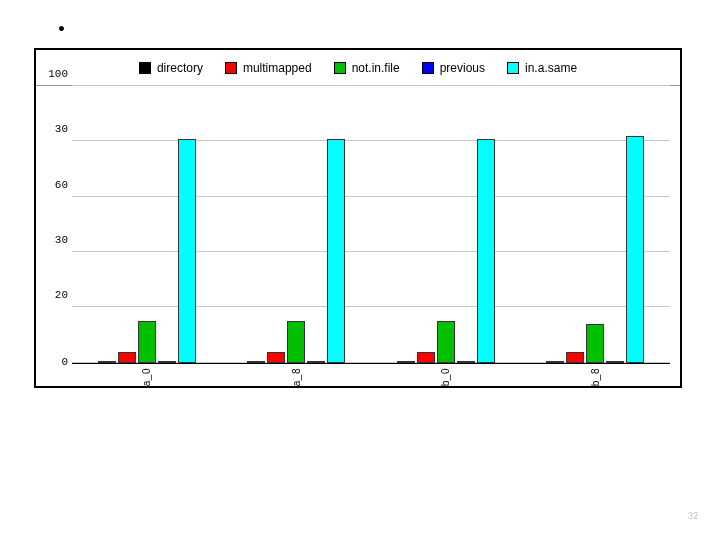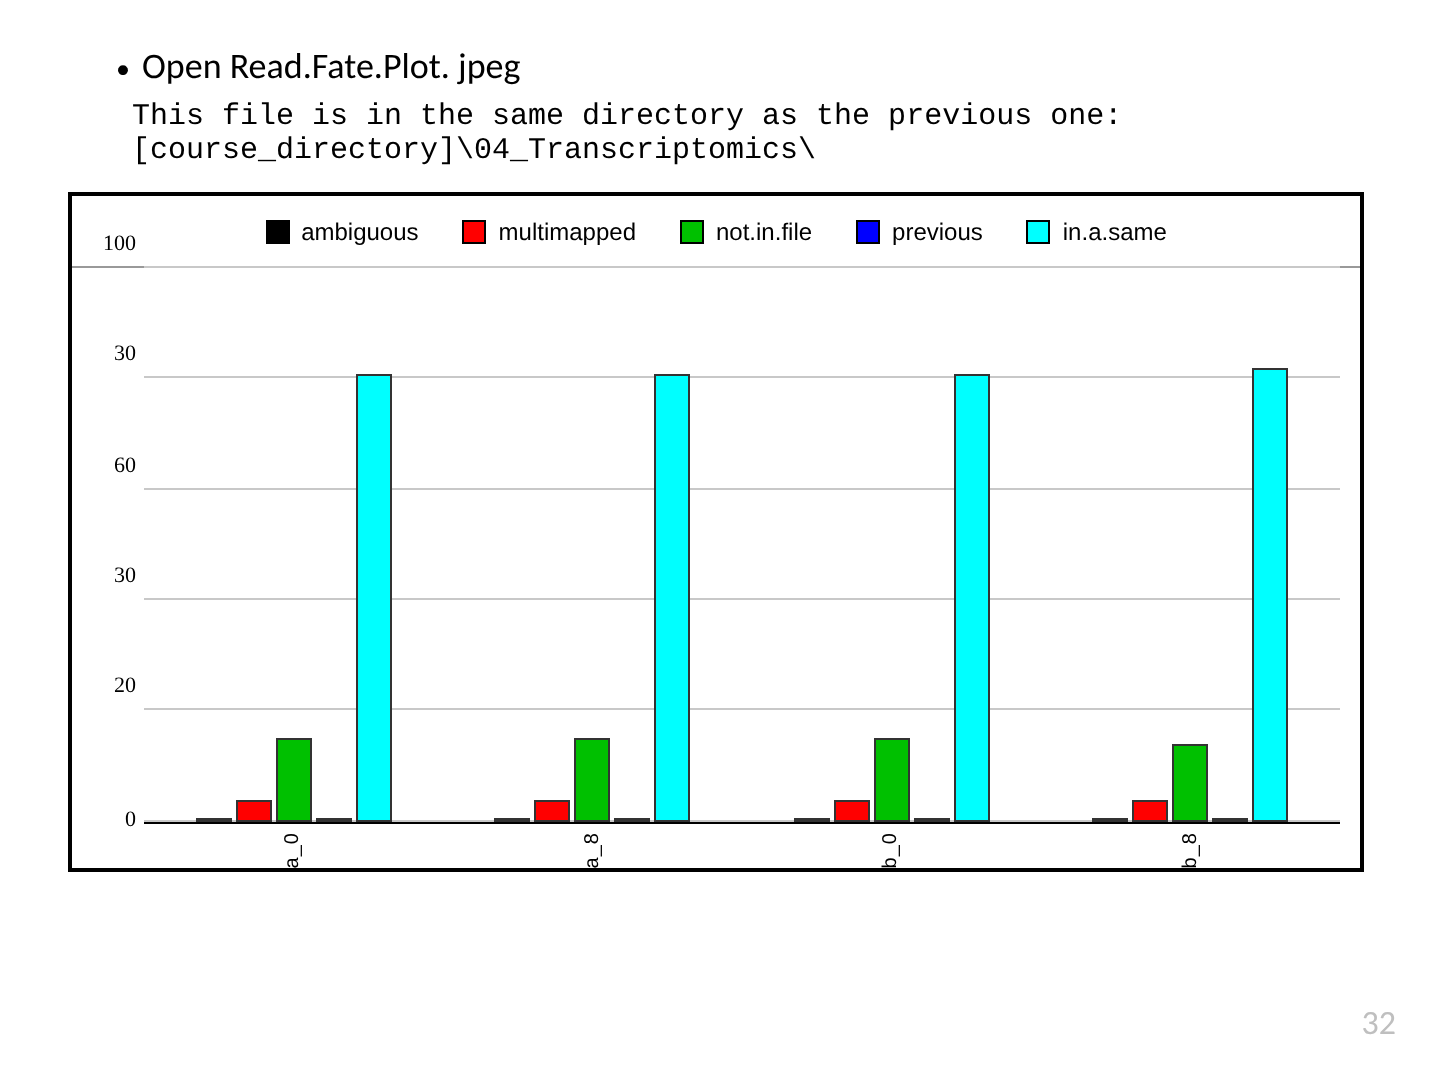--- a/index.html
+++ b/index.html
@@ -8,58 +8,55 @@
   .bullet-row { display: flex; align-items: baseline; gap: 6px; margin-left: 30px; }
   .bullet { font-size: 14px; line-height: 1; }
   .title { font-size: 18px; color: #000; }
   .desc { font-family: "Courier New", monospace; font-size: 15px; white-space: pre; margin: 6px 0 0 38px; color:#000; }
   .chart-frame { border: 2px solid #000; margin: 12px 10px 0 6px; height: 340px; display: flex; flex-direction: column; }
   .legend-bar { height: 36px; border-bottom: 1px solid #999; display: flex; align-items: center; justify-content: center; gap: 22px; font-family: Verdana, sans-serif; font-size: 12px; padding: 0 6px; }
   .legend-item { display: flex; align-items: center; gap: 6px; white-space: nowrap; }
   .swatch { width: 12px; height: 12px; border: 1px solid #000; }
   .plot-area { flex: 1; display: flex; }
   .y-axis { width: 36px; position: relative; }
-  .y-tick-lbl { position: absolute; right: 4px; transform: translateY(-50%); font-family: Liberation Serif, serif; font-size: 11px; color:#000; }
+  .y-tick-lbl { position: absolute; right: 4px; transform: translateY(-50%); font-family: Liberation Mono, monospace; font-size: 11px; color:#000; }
   .plot { flex: 1; position: relative; margin-right: 10px; }
   .grid { position: absolute; inset: 0; }
   .grid-line { position: absolute; left: 0; right: 0; height: 1px; background: #c8c8c8; }
   .groups { position: absolute; inset: 0; display: flex; }
   .group { flex: 1; position: relative; display: flex; align-items: flex-end; justify-content: center; gap: 2px; }
   .bar { width: 18px; border: 1px solid #333; }
   .x-axis-row { display:flex; }
   .x-axis-spacer { width: 36px; }
   .x-axis { flex:1; margin-right:10px; display:flex; border-top:1px solid #000; }
   .x-cell { flex:1; display:flex; justify-content:center; padding-top:4px; }
   .x-cell span { writing-mode: vertical-rl; transform: rotate(180deg); font-family: Verdana, sans-serif; font-size: 10px; letter-spacing: 0.5px; }
-  .pagenum { position: absolute; right: 22px; bottom: 18px; color: #bfbfbf; font-size: 17px; font-family: Calibri, Arial, sans-serif; text-align: center; }
+  .pagenum { position: absolute; right: 22px; bottom: 18px; color: #bfbfbf; font-size: 10px; font-family: Calibri, Arial, sans-serif; text-align: center; }
   .c-unmapped { background:#000; }
   .c-multi { background:#ff0000; }
   .c-notin { background:#00c000; }
   .c-ambig { background:#0000ff; }
   .c-ingene { background:#00ffff; }
 </style>
 </head>
 <body>
 
 <div class="slide">
 
   <div class="bullet-row">
     <span class="bullet">•</span>
-    <span class="title">Open Read.Fate.Plot. jpeg</span>
   </div>
 
-  <div class="desc">This file is in the same directory as the previous one:
-[course_directory]\04_Transcriptomics\</div>
 
   <div class="chart-frame">
 
     <div class="legend-bar">
       <div class="legend-item">
         <span class="swatch c-unmapped"></span>
-        <span>ambiguous</span>
+        <span>directory</span>
       </div>
       <div class="legend-item">
         <span class="swatch c-multi"></span>
         <span>multimapped</span>
       </div>
       <div class="legend-item">
         <span class="swatch c-notin"></span>
         <span>not.in.file</span>
       </div>
       <div class="legend-item">

